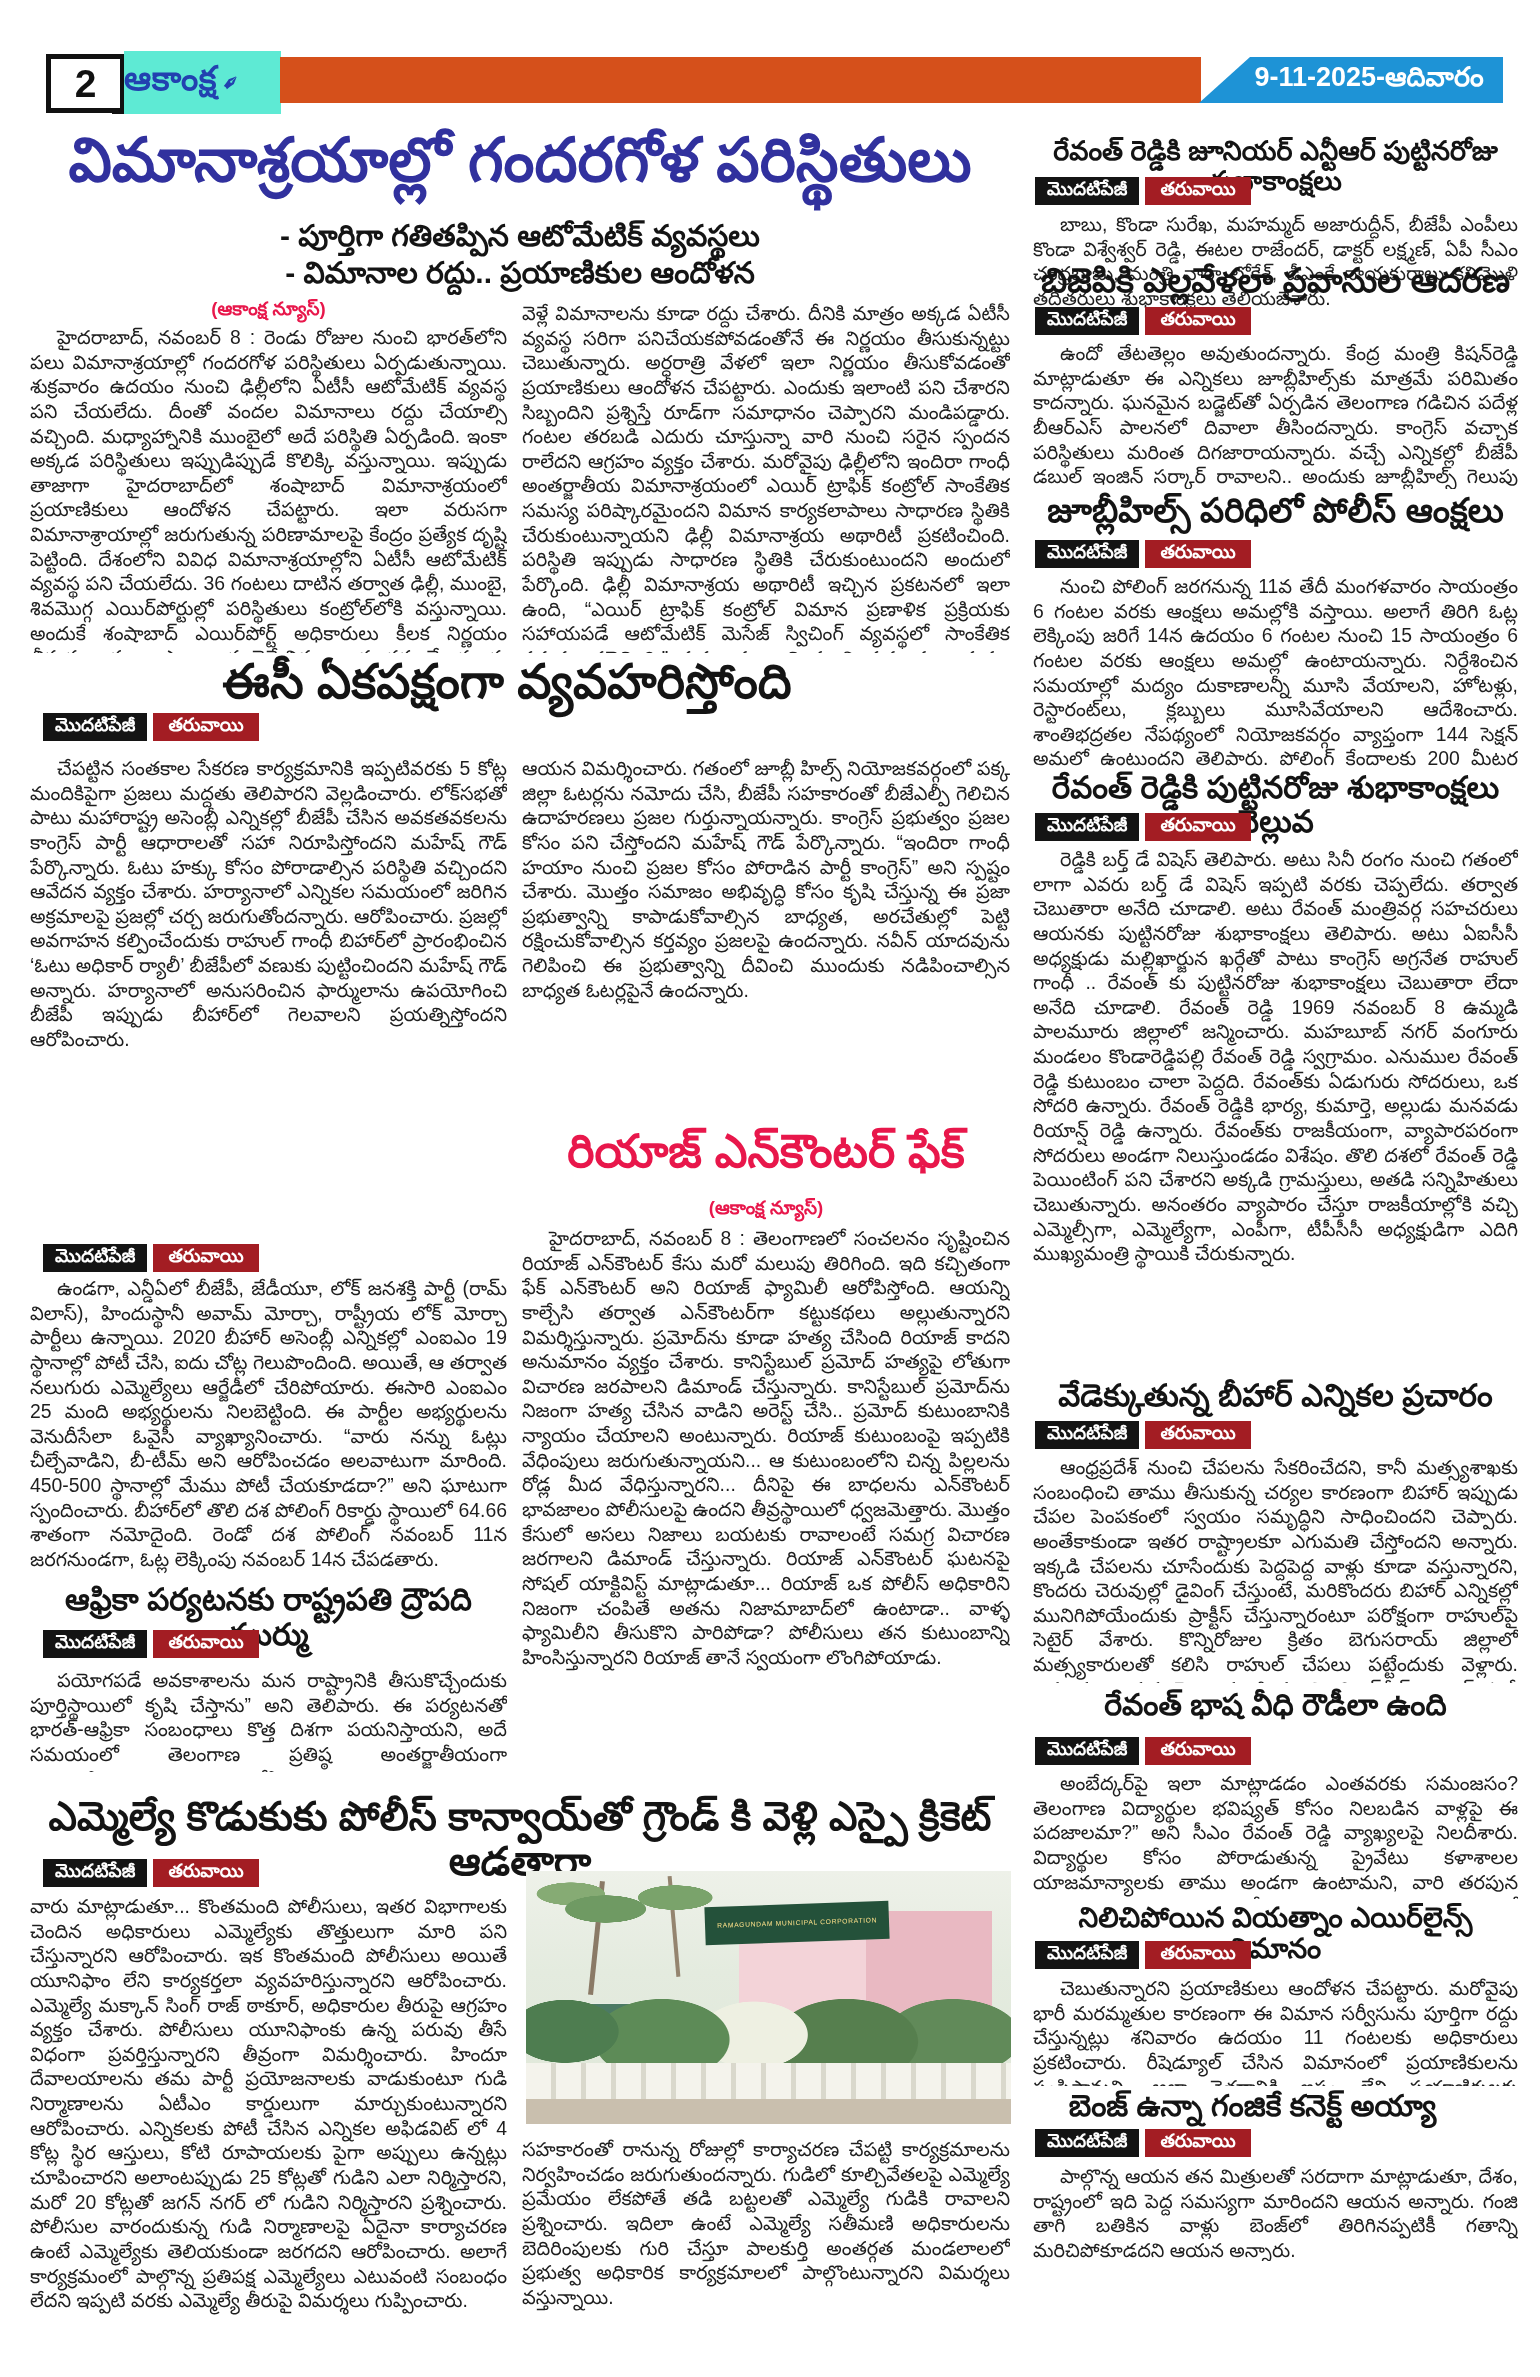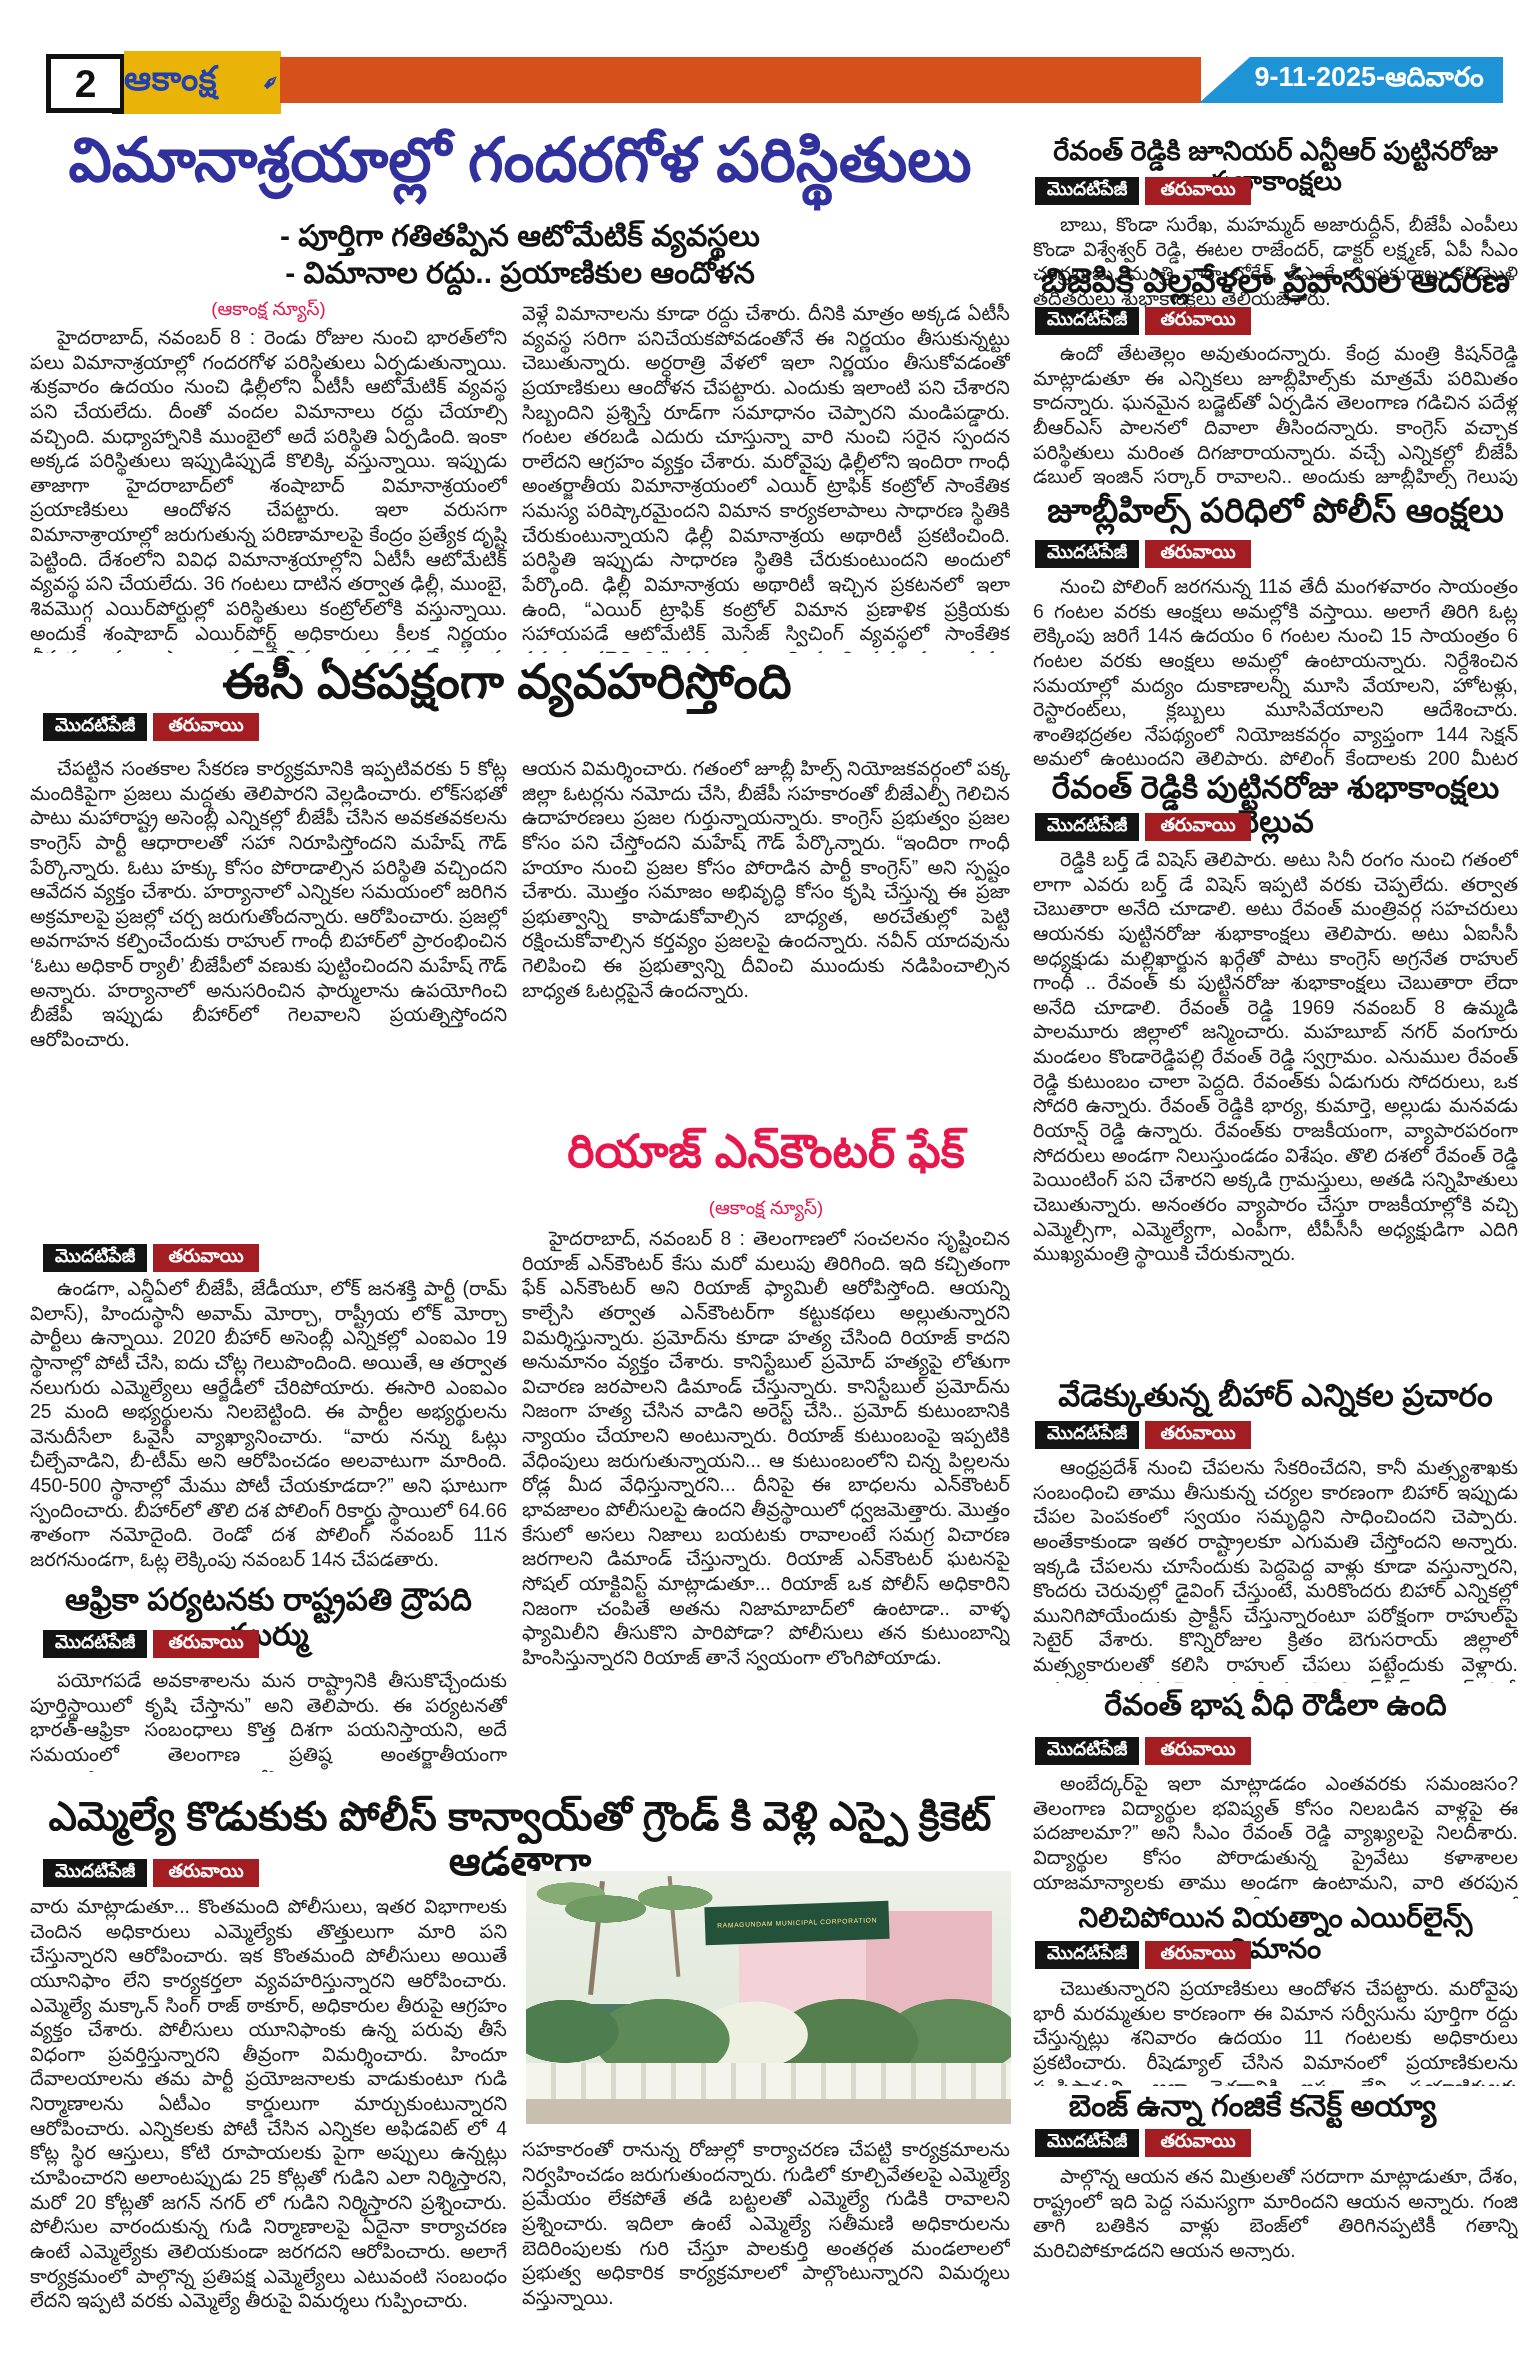--- a/index.html
+++ b/index.html
@@ -4,35 +4,35 @@
 <style>
   html,body{margin:0;padding:0;background:#ffffff;}
   .page{position:relative;width:1541px;height:2377px;background:#ffffff;overflow:hidden;
         font-family:"Liberation Sans","DejaVu Sans",sans-serif;color:#1d1d1d;}
   .abs{position:absolute;}
 
   
   .pagenum{left:46px;top:54px;width:69px;height:49px;background:#ffffff;border:5.2px solid #111;
            display:flex;align-items:center;justify-content:center;font-size:39px;font-weight:bold;color:#111;}
   .hdr-gap{left:112px;top:54px;width:12px;height:60px;background:#111;}
-  .logo{left:124px;top:51px;width:157px;height:63px;background:#eab308;display:flex;align-items:center;justify-content:space-between;gap:4.5px;}
+  .logo{left:124px;top:51px;width:157px;height:63px;background:#5eead4;display:flex;align-items:center;justify-content:flex-start;gap:4.5px;}
   .logo .word{color:#2241b0;font-size:34px;font-weight:bold;letter-spacing:0.7px;}
   .logo .nib{color:#2241b0;font-size:22.4px;transform:rotate(-45deg);}
   .hdr-orange{left:280px;top:57px;width:921px;height:46px;background:#d5501b;}
   .hdr-date{left:1199px;top:57px;width:304px;height:46px;background:#1e93d6;
             clip-path:polygon(51px 0,100% 0,100% 100%,0 100%);
             display:flex;align-items:center;justify-content:flex-end;padding-right:19.4px;box-sizing:border-box;
             color:#ffffff;font-size:27px;font-weight:bold;}
 
   
   .h-navy{color:#31319e;font-weight:bold;text-align:center;line-height:1.05;}
   .h-black{color:#141414;font-weight:bold;text-align:center;line-height:1.12;}
   .h-red{color:#e8174b;font-weight:bold;text-align:center;line-height:1.05;}
   .sub{color:#141414;font-weight:bold;text-align:center;font-size:30px;}
-  .byline{color:#e8174b;font-weight:normal;text-align:center;font-size:18.6px;}
+  .byline{color:#e8174b;font-weight:bold;text-align:center;font-size:18.6px;}
 
   
   .tag{display:flex;gap:6px;height:28px;font-size:18.6px;font-weight:bold;color:#fff;align-items:stretch;}
   .tag .t-black{background:#141414;display:flex;align-items:center;padding:8px 12px;}
   .tag .t-red{background:#a31d23;display:flex;align-items:center;padding:0 15px;}
 
   
   .body{font-size:19.4px;line-height:1.27;text-align:justify;color:#1e1e1e;overflow:hidden;}
   .body::first-line{}
   .indent{text-indent:27px;}

